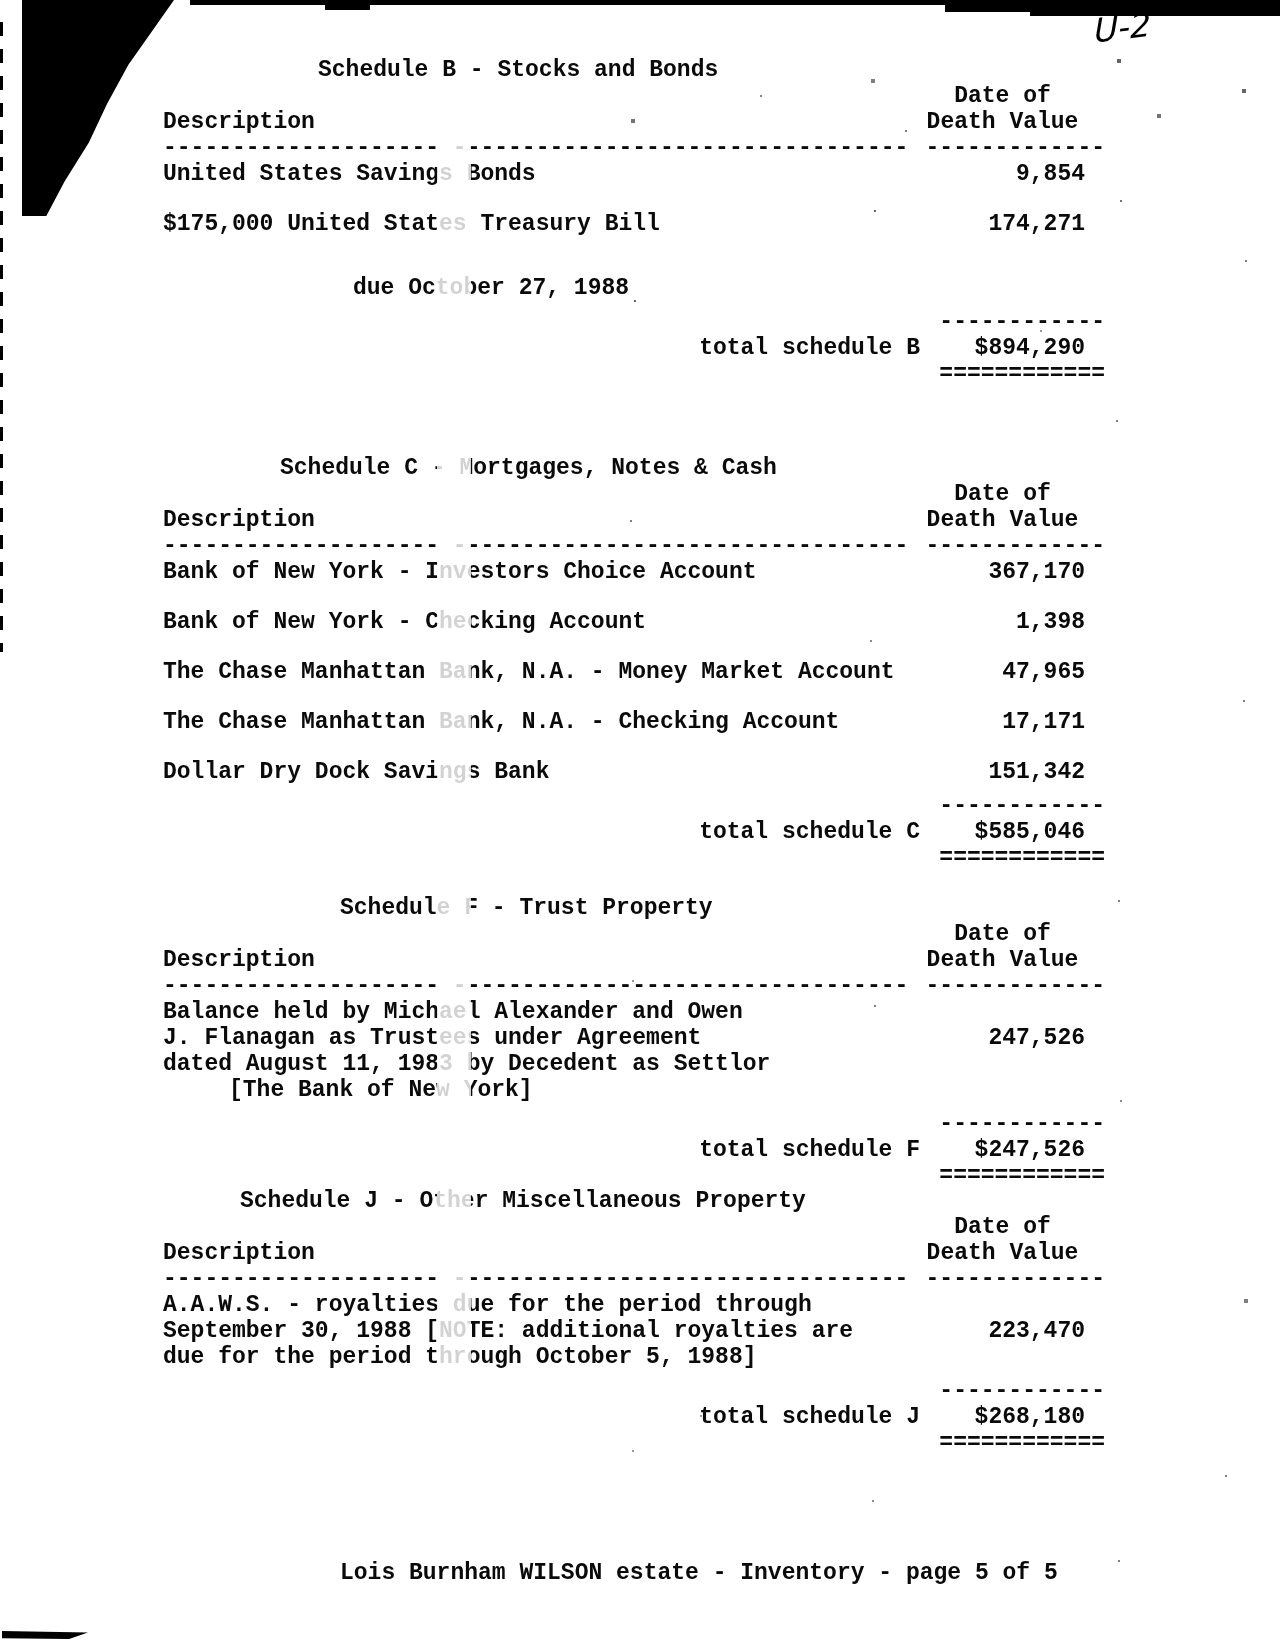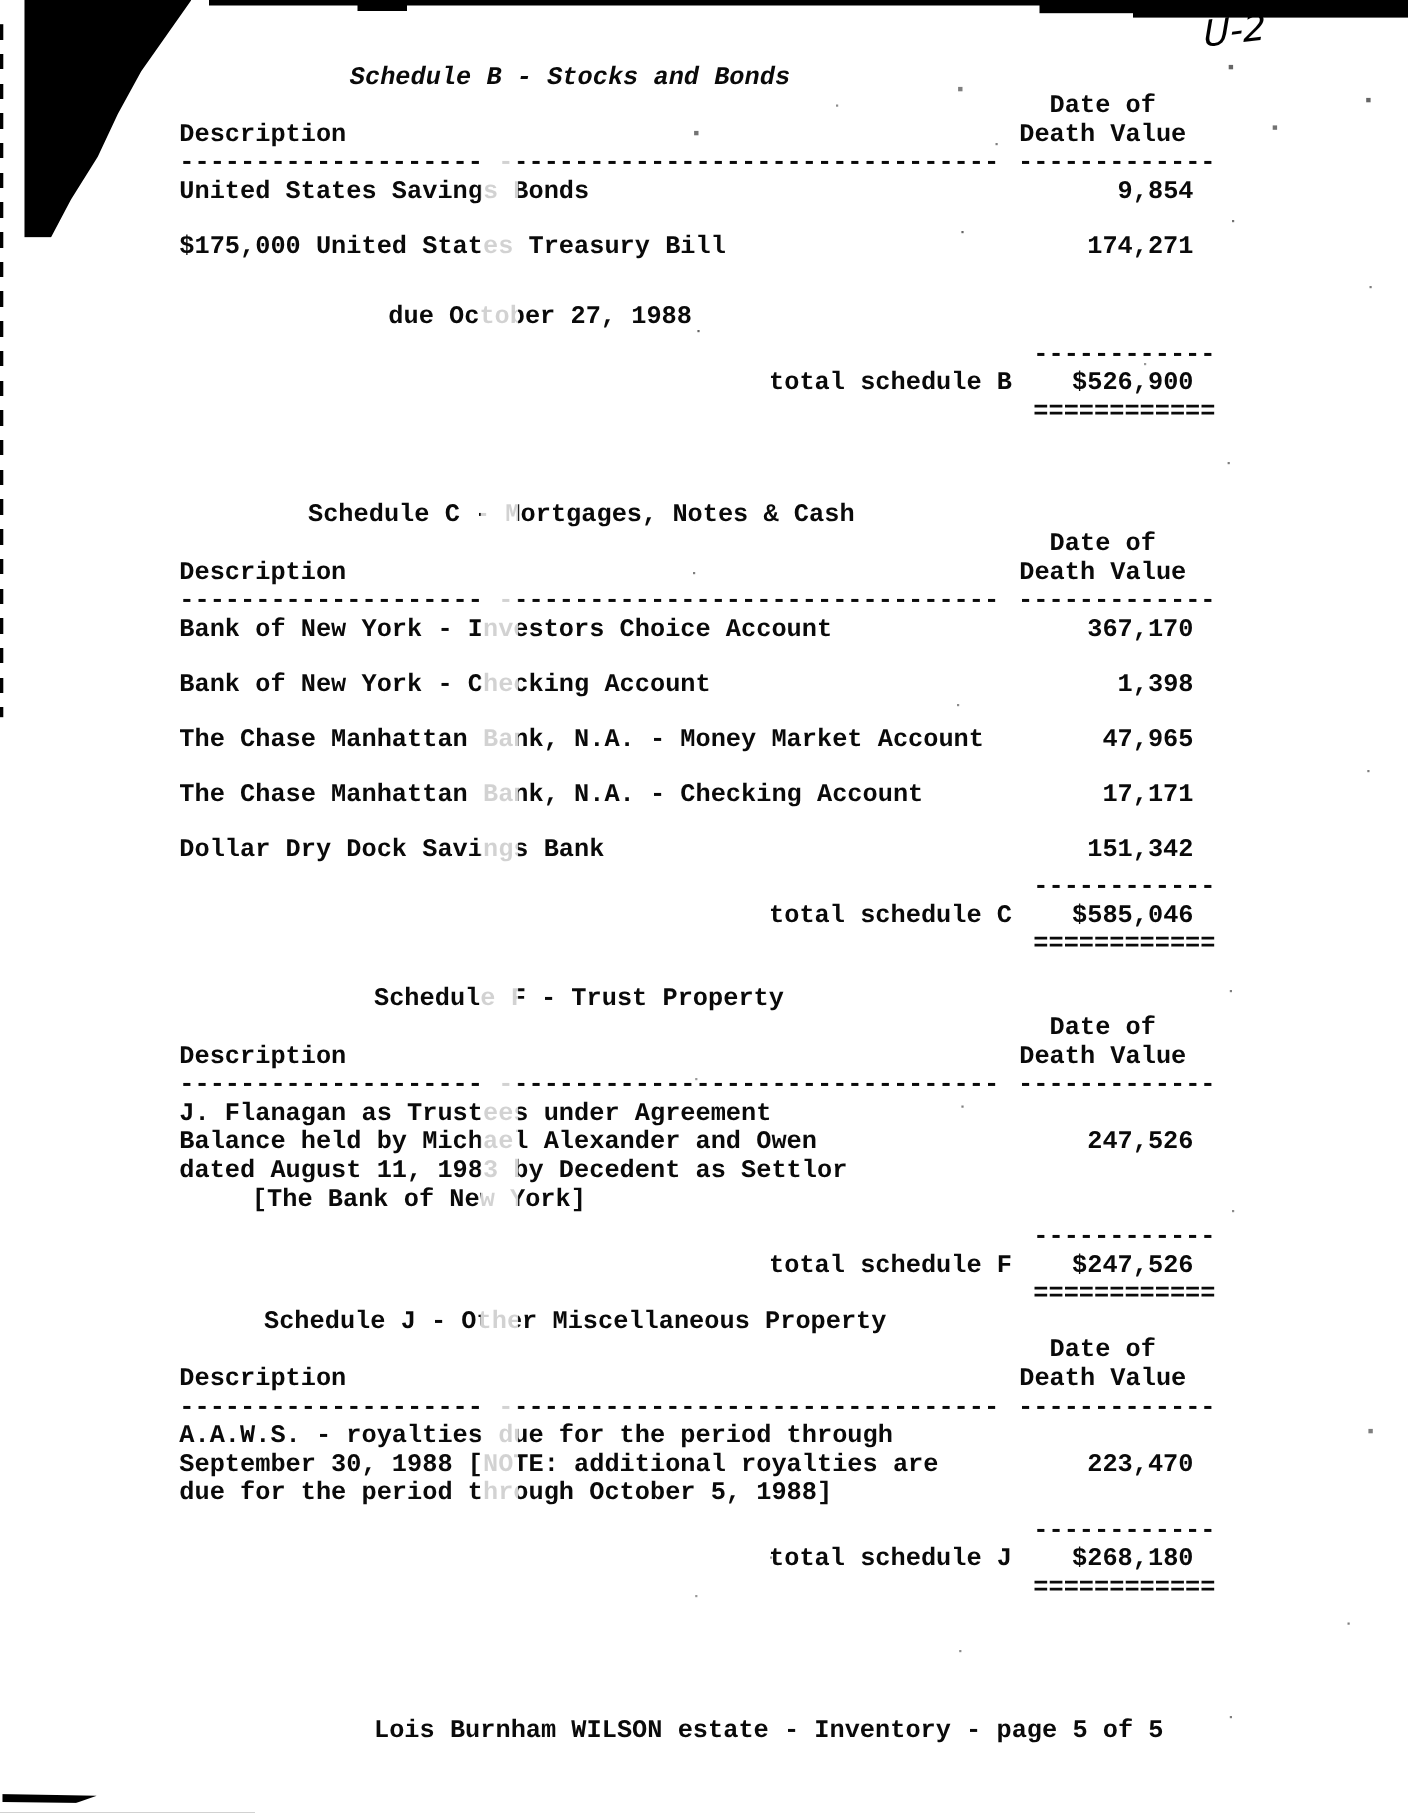--- a/index.html
+++ b/index.html
@@ -3,21 +3,21 @@
 <meta charset="utf-8">
 <style>
   html,body { margin:0; padding:0; background:#888; }
   .page {
     position:relative; width:1280px; height:1648px; background:#ffffff;
     font-family:"Liberation Mono", monospace; font-weight:bold; color:#0a0a0a;
     overflow:hidden; margin:0 auto;
   }
   .line { height:26px; line-height:26px; font-size:23px; white-space:pre; }
   .section { position:absolute; left:163px; width:942px; }
-  .title-b { padding-left:155px;font-style:italic; }
+  .title-b { padding-left:155px; }
   .title-c { padding-left:117px; }
   .title-f { padding-left:177px; }
   .title-j { padding-left:77px; }
   .hdr { position:relative; height:52px; }
   .hdr-right { position:absolute; right:0; top:0; width:165px; margin-right:20px; text-align:center; }
   .hdr-desc { position:absolute; left:0; top:26px; }
   .sep { display:flex; justify-content:space-between; }
   .items { }
   .item { position:relative; }
   .item + .item { margin-top:24px; }
@@ -114,21 +114,21 @@
         <div class="left">
           <div class="line">$175,000 United States Treasury Bill</div>
           <div class="line ind1">due October 27, 1988</div>
         </div>
         <div class="value line">174,271</div>
       </div>
     </div>
     <div class="rline rdash line">------------</div>
     <div class="total">
       <div class="tlabel line">total schedule B</div>
-      <div class="tvalue line">$526,900</div>
+      <div class="tvalue line">$894,290</div>
     </div>
     <div class="rline line">============</div>
   </div>
 
   <div class="section" style="top:455px">
     <div class="line title-c">Schedule C - Mortgages, Notes &amp; Cash</div>
     <div class="hdr">
       <div class="hdr-right">
         <div class="line">Date of</div>
         <div class="line">Death Value</div>
@@ -188,22 +188,22 @@
       </div>
       <div class="hdr-desc line">Description</div>
     </div>
     <div class="sep">
       <div class="line">-------------------- ---------------------------------</div>
       <div class="line">-------------</div>
     </div>
     <div class="items">
       <div class="item">
         <div class="left">
+          <div class="line">Balance held by Michael Alexander and Owen</div>
           <div class="line">J. Flanagan as Trustees under Agreement</div>
-          <div class="line">Balance held by Michael Alexander and Owen</div>
           <div class="line">dated August 11, 1983 by Decedent as Settlor</div>
           <div class="line ind2">[The Bank of New York]</div>
         </div>
         <div class="value line vrow1">247,526</div>
       </div>
     </div>
     <div class="rline rdash line">------------</div>
     <div class="total">
       <div class="tlabel line">total schedule F</div>
       <div class="tvalue line">$247,526</div>

